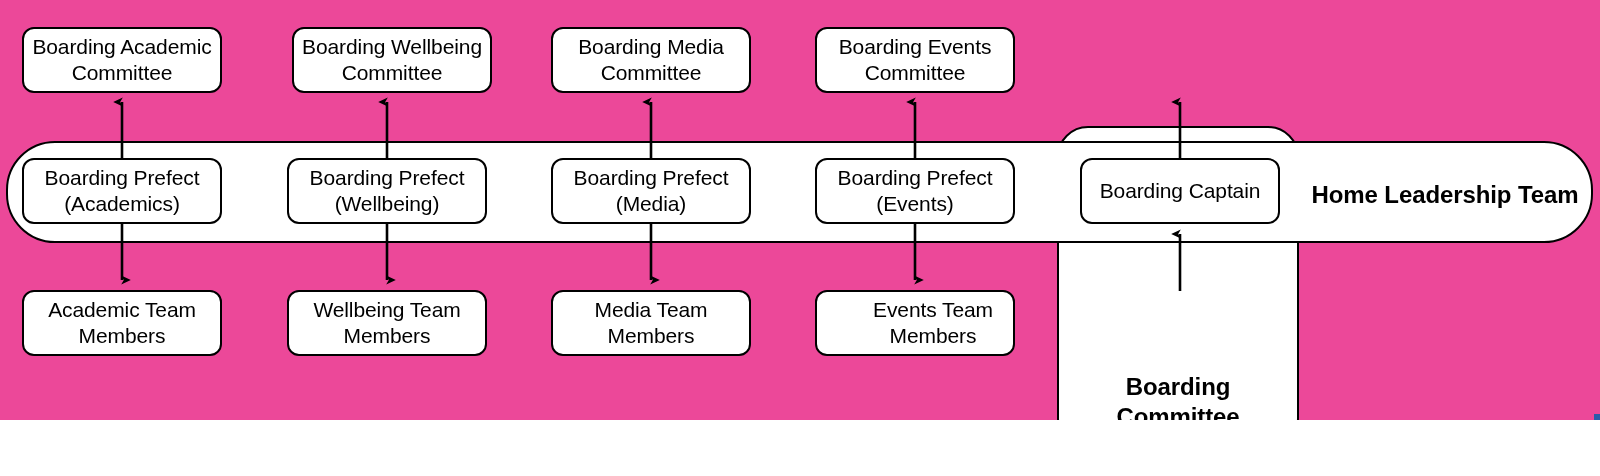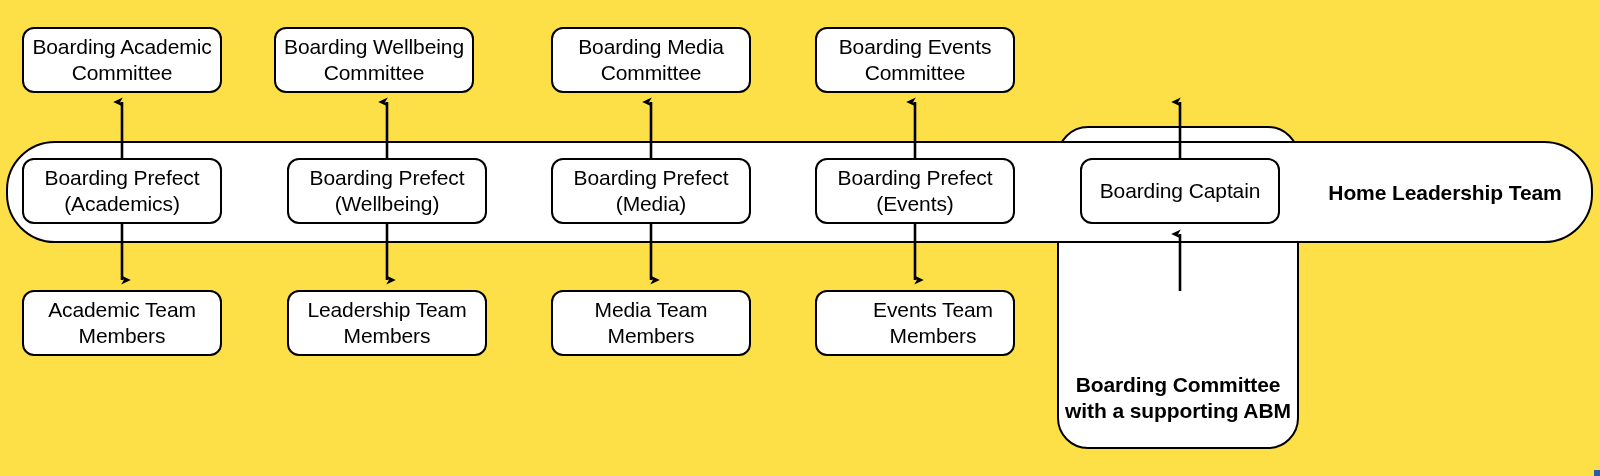--- a/index.html
+++ b/index.html
@@ -7,22 +7,22 @@
     margin: 0;
     padding: 0;
     background: #ffffff;
   }
   body {
     font-family: "Liberation Sans", sans-serif;
   }
   #diagram-root {
     position: relative;
     width: 1600px;
-    height: 476px;
-    background: #fde047;
+    height: 420px;
+    background: #ec4899;
     overflow: hidden;
     text-decoration: underline;
   }
   #diagram-svg {
     position: absolute;
     left: 0;
     top: 0;
     width: 1600px;
     height: 476px;
   }
@@ -39,21 +39,21 @@
     font-size: 21px;
     line-height: 1.26;
     color: #000000;
     letter-spacing: -0.1px;
     white-space: pre-line;
     z-index: 5;
   }
   .group-label {
     position: absolute;
     font-weight: bold;
-    font-size: 21px;
+    font-size: 24px;
     line-height: 1.26;
     color: #000000;
     text-align: center;
     white-space: pre-line;
     z-index: 6;
     letter-spacing: -0.1px;
   }
   .corner-artifact {
     position: absolute;
     right: 0;
@@ -115,42 +115,42 @@
     <g>
       <line x1="651" y1="224" x2="651" y2="280" stroke="#000000" stroke-width="2.6" marker-end="url(#arrow-down)"></line>
     </g>
     <g>
       <line x1="915" y1="224" x2="915" y2="280" stroke="#000000" stroke-width="2.6" marker-end="url(#arrow-down)"></line>
     </g>
   </svg>
 
   <div class="node-box" style="left:22px;  top:27px;  width:200px; height:66px;">Boarding Academic
 Committee</div>
-  <div class="node-box" style="left:274px; top:27px;  width:200px; height:66px;text-align:center;">Boarding Wellbeing
+  <div class="node-box" style="left:292px; top:27px;  width:200px; height:66px;text-align:center;">Boarding Wellbeing
 Committee</div>
   <div class="node-box" style="left:551px; top:27px;  width:200px; height:66px;">Boarding Media
 Committee</div>
   <div class="node-box" style="left:815px; top:27px;  width:200px; height:66px;border-radius:12px;">Boarding Events
 Committee</div>
 
   <div class="node-box" style="left:22px;  top:158px; width:200px; height:66px;">Boarding Prefect
 (Academics)</div>
   <div class="node-box" style="left:287px; top:158px; width:200px; height:66px;">Boarding Prefect
 (Wellbeing)</div>
   <div class="node-box" style="left:551px; top:158px; width:200px; height:66px;">Boarding Prefect
 (Media)</div>
   <div class="node-box" style="left:815px; top:158px; width:200px; height:66px;">Boarding Prefect
 (Events)</div>
   <div class="node-box" style="left:1080px;top:158px; width:200px; height:66px;text-align:right;">Boarding Captain</div>
 
   <div class="group-label" style="left:1310px; top:180px; width:270px;">Home Leadership Team</div>
 
   <div class="node-box" style="left:22px;  top:290px; width:200px; height:66px;">Academic Team
 Members</div>
-  <div class="node-box" style="left:287px; top:290px; width:200px; height:66px;">Leadership Team
+  <div class="node-box" style="left:287px; top:290px; width:200px; height:66px;">Wellbeing Team
 Members</div>
   <div class="node-box" style="left:551px; top:290px; width:200px; height:66px;">Media Team
 Members</div>
   <div class="node-box" style="left:815px; top:290px; width:200px; height:66px;padding-left:36px;">Events Team
 Members</div>
 
   <div class="group-label" style="left:1062px; top:372px; width:232px;">Boarding Committee
 with a supporting ABM</div>
 
   <svg class="corner-artifact" viewBox="0 0 9 9">

